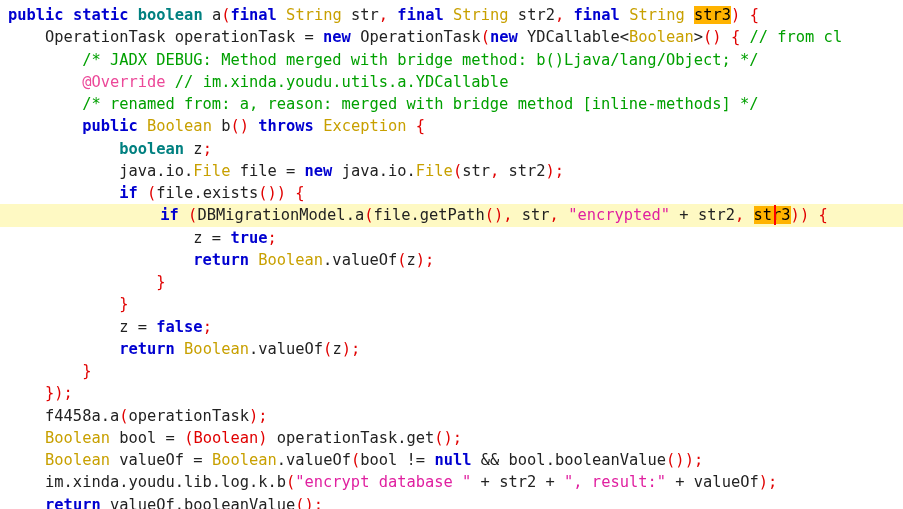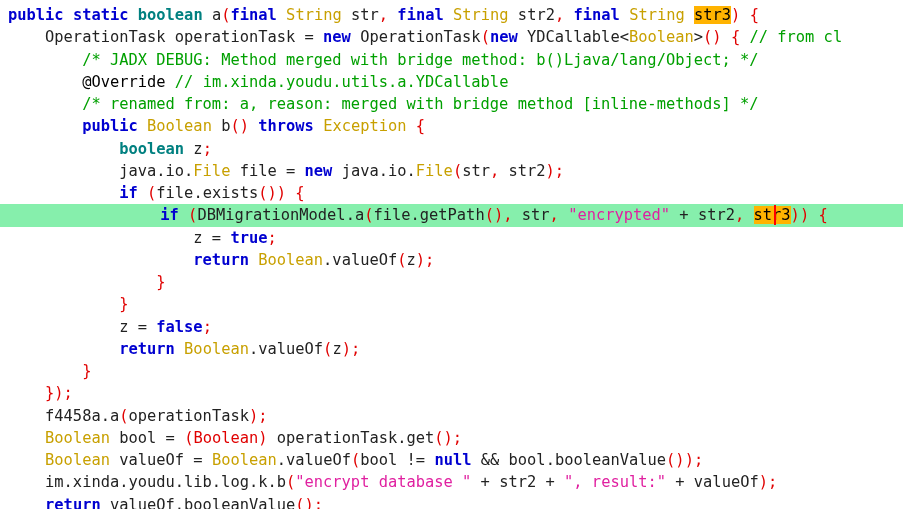--- a/index.html
+++ b/index.html
@@ -34,33 +34,33 @@
   }
 
   .line {
     position: relative;
     height: 22.25px;
     white-space: pre;
     padding-left: 8px;
   }
 
   .line.hl {
-    background: #86efac;
+    background: #fef9c3;
     padding-left: 12px;
   }
 
   
   .t-kw      { color: #0000d0; font-weight: bold; }      
   .t-prim    { color: #008080; font-weight: bold; }      
   .t-type    { color: #c8a000; }                         
   .t-plain   { color: #222222; }                         
   .t-punc    { color: #e00000; }                         
   .t-str     { color: #e020a0; }                         
   .t-cmt     { color: #00a000; }     
-  .t-anno    { color: #000000; }                         
+  .t-anno    { color: #ec4899; }                         
   .t-op      { color: #222222; }                         
 
   
   .match {
     background: #ffb300;
     color: #000000;
     position: relative;
   }
   .match.with-caret::after {
     content: "";

